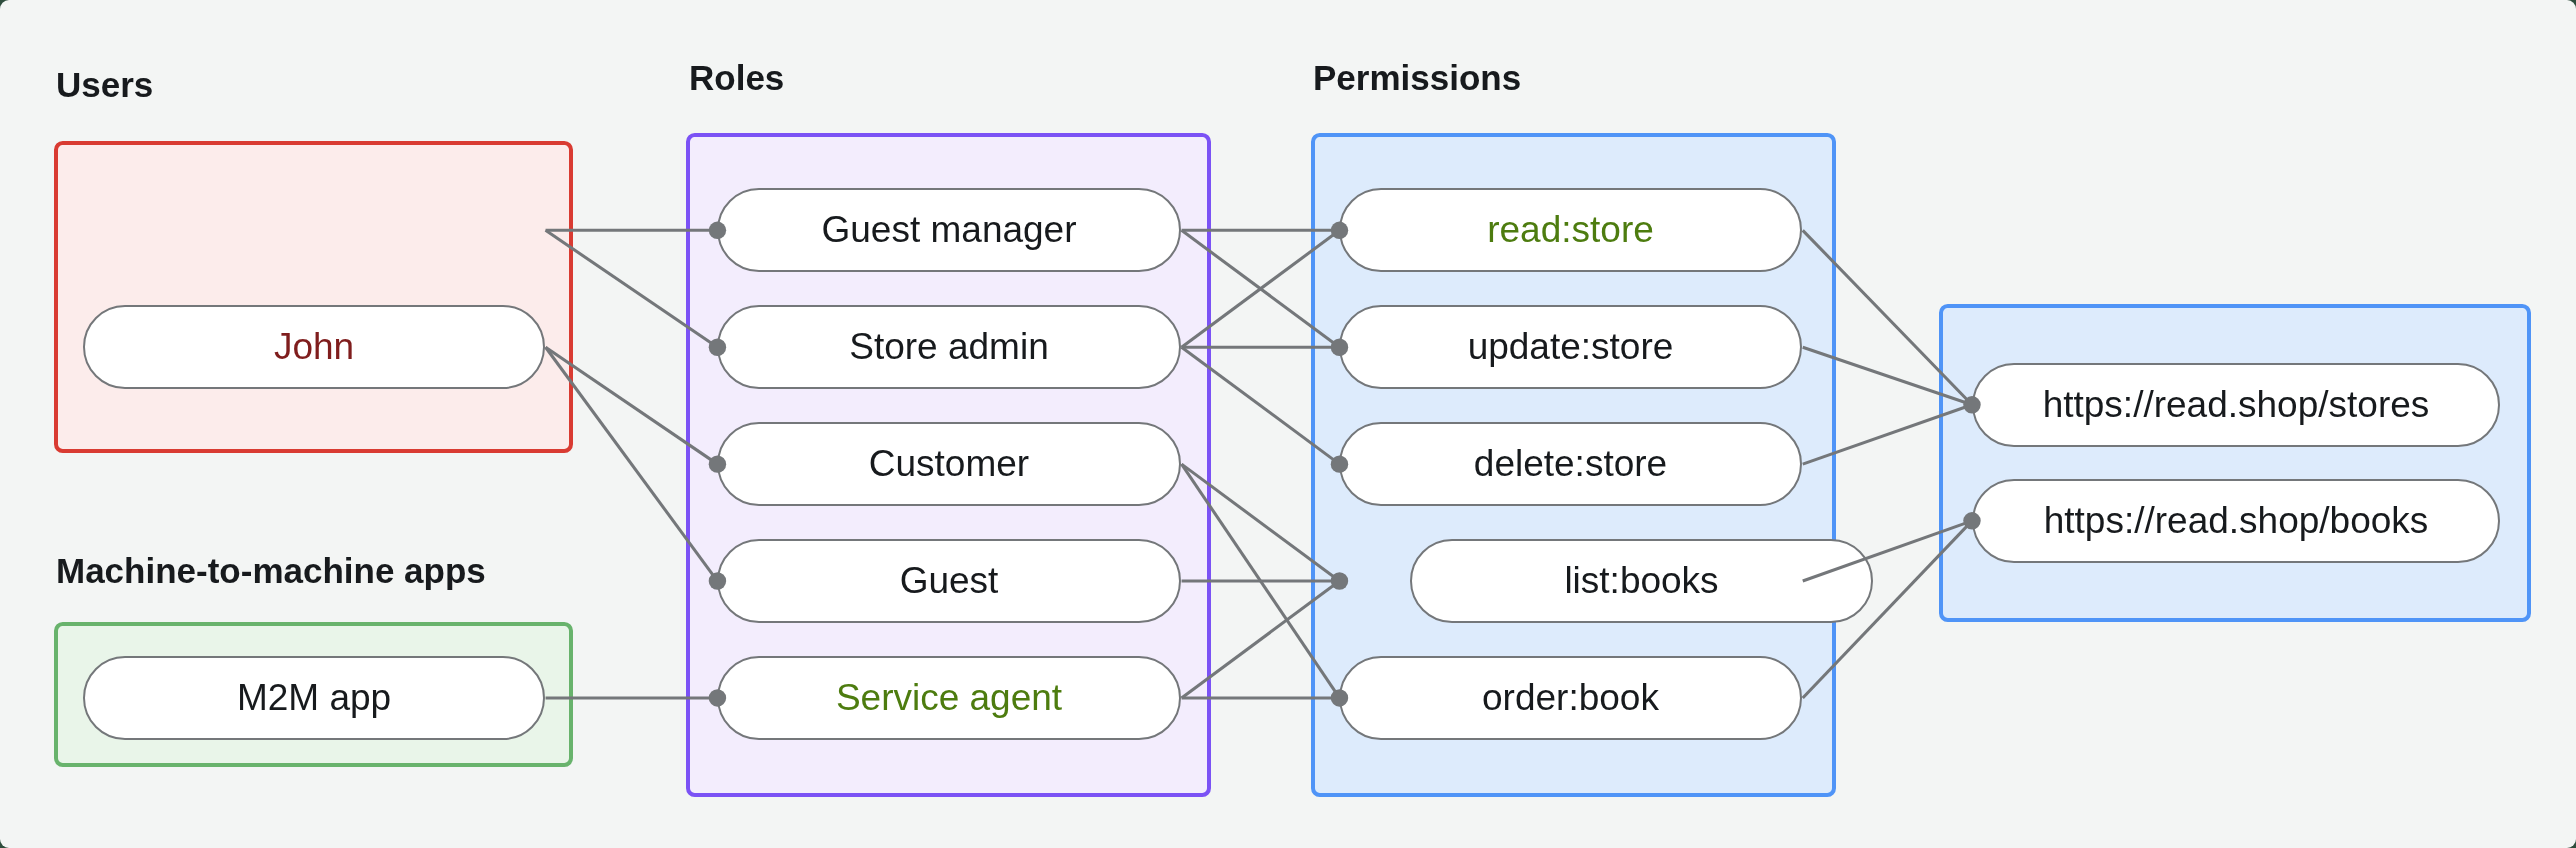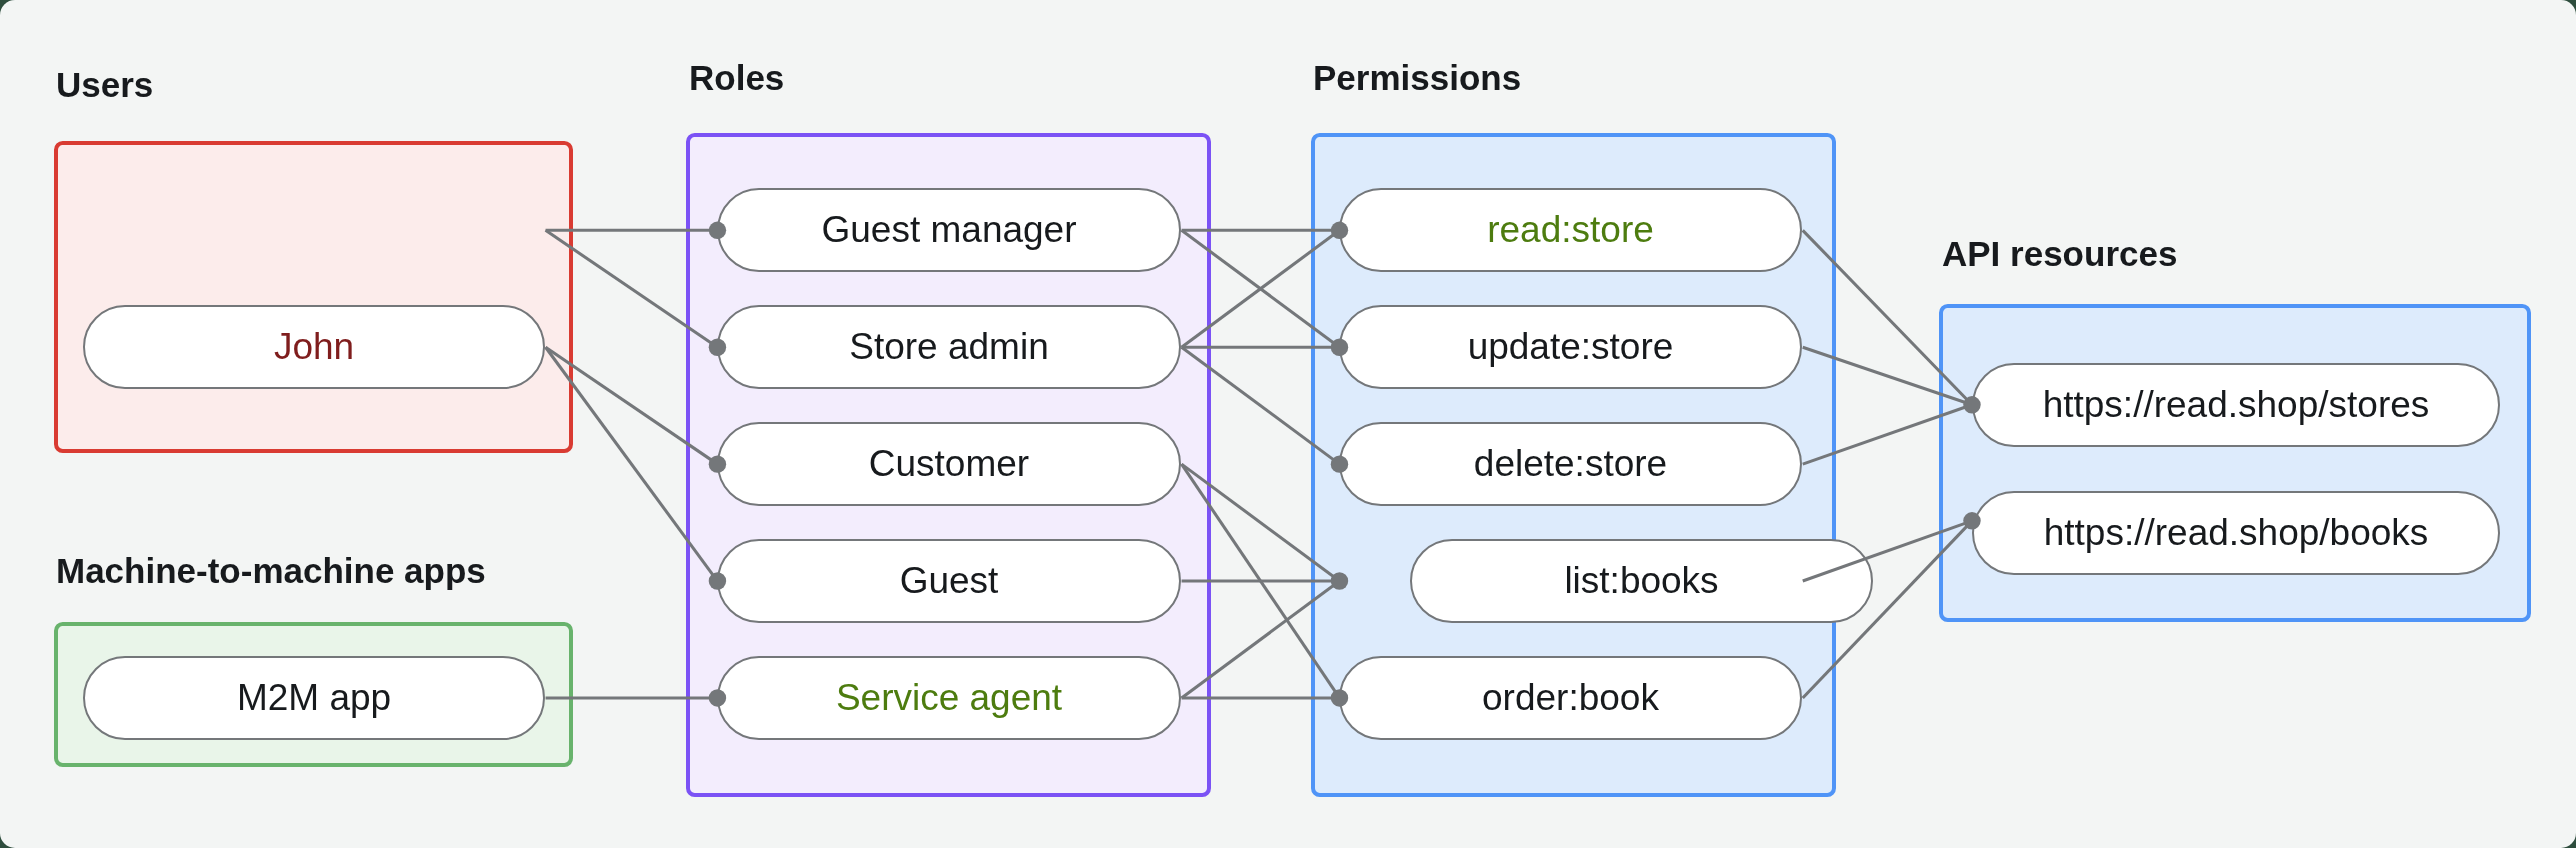--- a/index.html
+++ b/index.html
@@ -13,21 +13,21 @@
     background: #2e4d3d; 
     font-family: "Liberation Sans", sans-serif;
     overflow: hidden;
   }
   .card {
     position: absolute;
     left: 0; top: 0;
     width: 2576px;
     height: 848px;
     background: #f3f5f4;
-    border-radius: 15px;
+    border-radius: 9px;
     overflow: hidden;
   }
   .group-box {
     position: absolute;
     box-sizing: border-box;
     border-radius: 8.7px;
     border: 4.4px solid transparent;
   }
   .group-label {
     position: absolute;
@@ -64,35 +64,34 @@
 <div class="card" id="card">
     <div class="group-box" style="left: 54px; top: 141px; width: 519px; height: 312px; border-color: rgb(217, 59, 50); background: rgb(252, 236, 235);"></div>
     <div class="group-label" style="left: 56px; top: 65px;">Users</div>
     <div class="group-box" style="left: 54px; top: 622px; width: 519px; height: 145px; border-color: rgb(104, 179, 108); background: rgb(233, 245, 233);"></div>
     <div class="group-label" style="left: 56px; top: 551px;">Machine-to-machine apps</div>
     <div class="group-box" style="left: 686px; top: 133px; width: 525px; height: 664px; border-color: rgb(123, 82, 245); background: rgb(243, 237, 253);"></div>
     <div class="group-label" style="left: 689px; top: 58px;">Roles</div>
     <div class="group-box" style="left: 1311px; top: 133px; width: 525px; height: 664px; border-color: rgb(79, 148, 247); background: rgb(221, 235, 252);"></div>
     <div class="group-label" style="left: 1313px; top: 58px;">Permissions</div>
     <div class="group-box" style="left: 1939px; top: 304px; width: 592px; height: 318px; border-color: rgb(79, 148, 247); background: rgb(221, 235, 252);"></div>
-    <div class="group-label" style="left: 1942px; top: 234px;">API resources</div>
     <div class="pill" style="left: 83px; top: 305px; width: 462px; height: 84px; border-color: rgb(116, 119, 122); background: rgb(255, 255, 255); color: #7f1d1d;">John</div>
     <div class="pill" style="left: 83px; top: 656px; width: 462px; height: 84px; border-color: rgb(116, 119, 122); background: rgb(255, 255, 255); color: rgb(23, 26, 29);">M2M app</div>
     <div class="pill" style="left: 717px; top: 188px; width: 464px; height: 84px; border-color: rgb(116, 119, 122); background: rgb(255, 255, 255); color: rgb(23, 26, 29);">Guest manager</div>
     <div class="pill" style="left: 717px; top: 422px; width: 464px; height: 84px; border-color: rgb(116, 119, 122); background: rgb(255, 255, 255); color: rgb(23, 26, 29);">Customer</div>
     <div class="pill" style="left: 717px; top: 305px; width: 464px; height: 84px; border-color: rgb(116, 119, 122); background: rgb(255, 255, 255); color: rgb(23, 26, 29);">Store admin</div>
     <div class="pill" style="left: 717px; top: 539px; width: 464px; height: 84px; border-color: rgb(116, 119, 122); background: rgb(255, 255, 255); color: rgb(23, 26, 29);">Guest</div>
     <div class="pill" style="left: 717px; top: 656px; width: 464px; height: 84px; border-color: rgb(116, 119, 122); background: rgb(255, 255, 255); color: #4d7c0f;">Service agent</div>
     <div class="pill" style="left: 1339px; top: 188px; width: 463px; height: 84px; border-color: rgb(116, 119, 122); background: rgb(255, 255, 255); color: #4d7c0f;">read:store</div>
     <div class="pill" style="left: 1339px; top: 305px; width: 463px; height: 84px; border-color: rgb(116, 119, 122); background: rgb(255, 255, 255); color: rgb(23, 26, 29);">update:store</div>
     <div class="pill" style="left: 1339px; top: 422px; width: 463px; height: 84px; border-color: rgb(116, 119, 122); background: rgb(255, 255, 255); color: rgb(23, 26, 29);">delete:store</div>
     <div class="pill" style="left: 1410px; top: 539px; width: 463px; height: 84px; border-color: rgb(116, 119, 122); background: rgb(255, 255, 255); color: rgb(23, 26, 29);">list:books</div>
     <div class="pill" style="left: 1339px; top: 656px; width: 463px; height: 84px; border-color: rgb(116, 119, 122); background: rgb(255, 255, 255); color: rgb(23, 26, 29);">order:book</div>
     <div class="pill" style="left: 1972px; top: 363px; width: 528px; height: 84px; border-color: rgb(116, 119, 122); background: rgb(255, 255, 255); color: rgb(23, 26, 29);">https://read.shop/stores</div>
-    <div class="pill" style="left: 1972px; top: 491px; width: 528px; height: 84px; border-color: rgb(116, 119, 122); background: rgb(255, 255, 255); color: rgb(23, 26, 29);">https://read.shop/books</div>
+    <div class="pill" style="left: 1972px; top: 479px; width: 528px; height: 84px; border-color: rgb(116, 119, 122); background: rgb(255, 255, 255); color: rgb(23, 26, 29);">https://read.shop/books</div>
     <svg class="wires" viewBox="0 0 2952 972">
       <line x1="625" y1="264" x2="822" y2="264" stroke="#74777a" stroke-width="3.5"></line>
       <line x1="625" y1="264" x2="822" y2="398" stroke="#74777a" stroke-width="3.5"></line>
       <line x1="625" y1="398" x2="822" y2="532" stroke="#74777a" stroke-width="3.5"></line>
       <line x1="625" y1="398" x2="822" y2="666" stroke="#74777a" stroke-width="3.5"></line>
       <line x1="625" y1="800" x2="822" y2="800" stroke="#74777a" stroke-width="3.5"></line>
       <line x1="1354" y1="264" x2="1535" y2="264" stroke="#74777a" stroke-width="3.5"></line>
       <line x1="1354" y1="264" x2="1535" y2="398" stroke="#74777a" stroke-width="3.5"></line>
       <line x1="1354" y1="398" x2="1535" y2="264" stroke="#74777a" stroke-width="3.5"></line>
       <line x1="1354" y1="398" x2="1535" y2="398" stroke="#74777a" stroke-width="3.5"></line>

